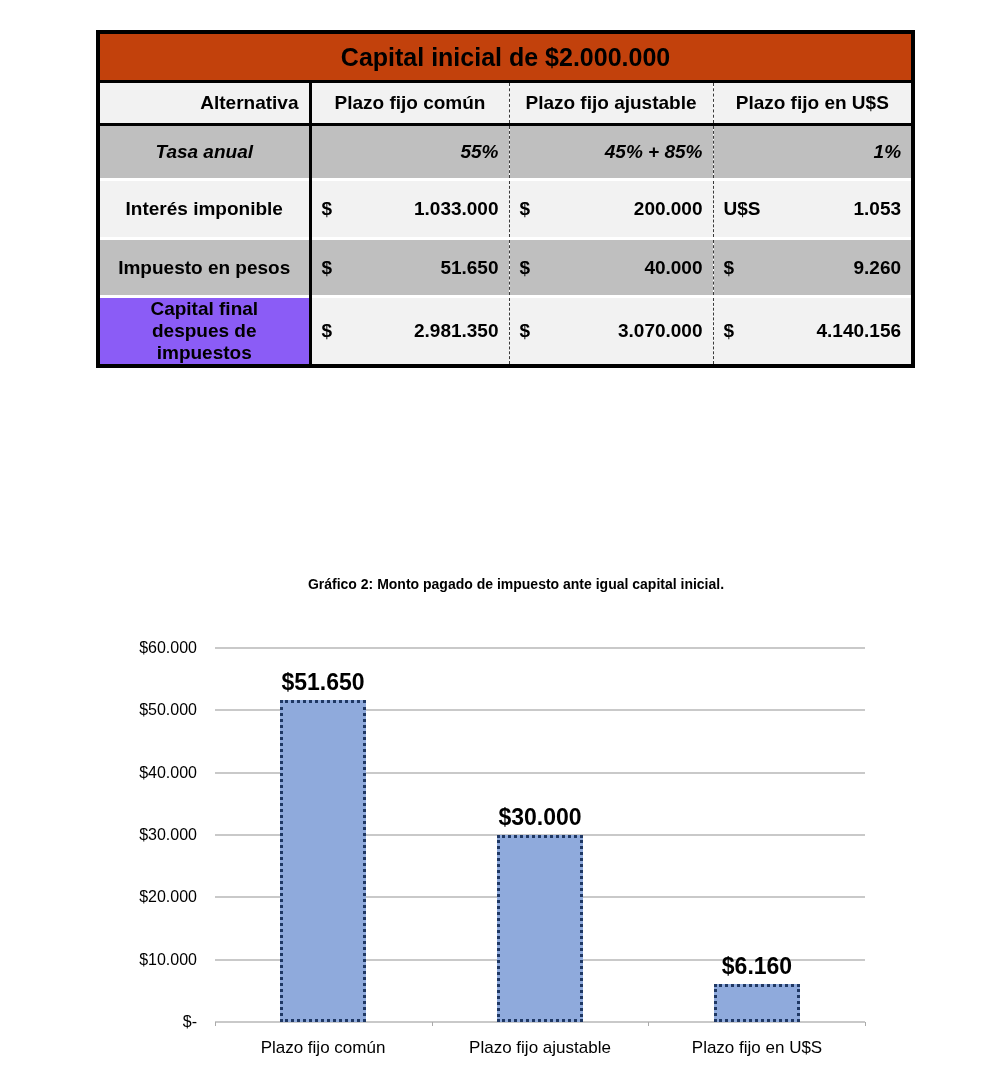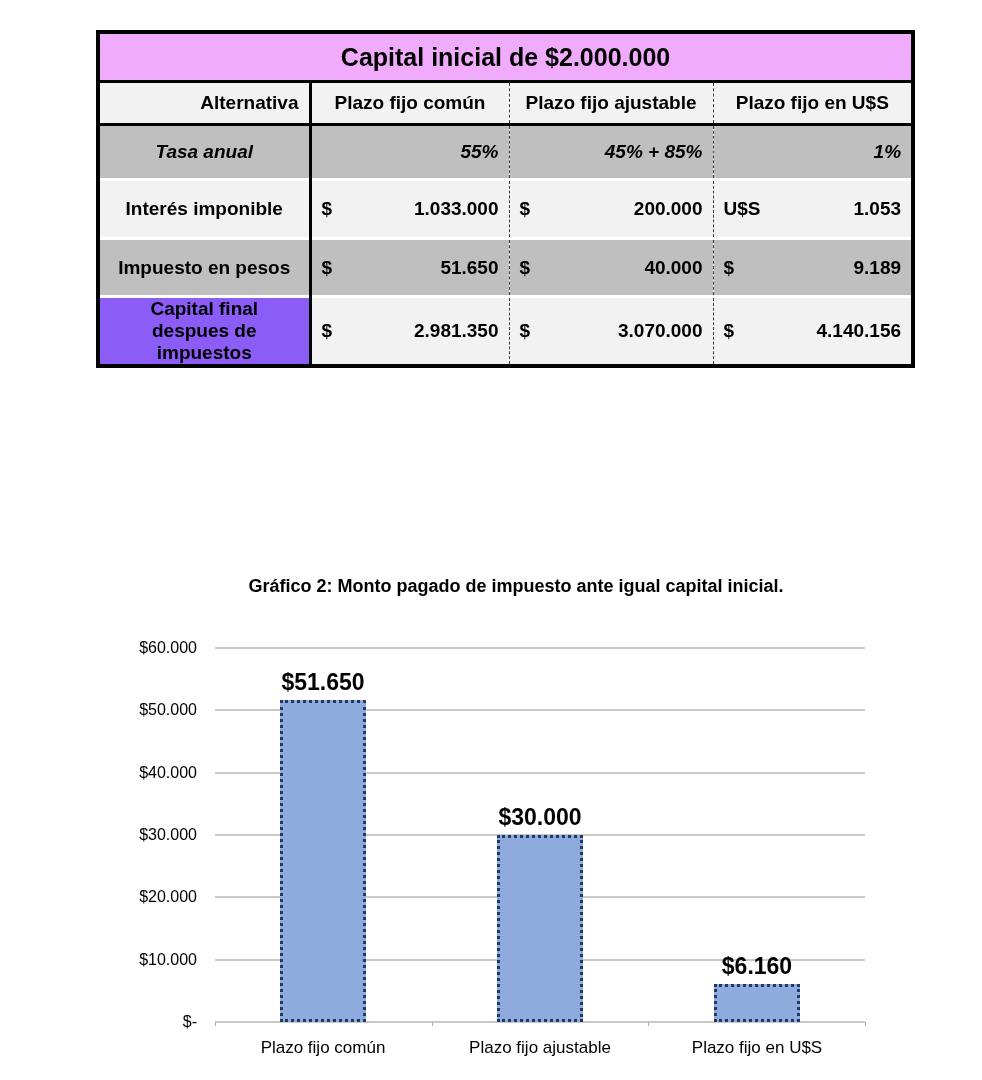--- a/index.html
+++ b/index.html
@@ -10,21 +10,21 @@
   }
 
   
   table.cap-table {
     position:absolute; left:96px; top:30px; width:819px;
     border-collapse:collapse; table-layout:fixed;
     border:4px solid #000;
   }
   .cap-table td { padding:0 10px; font-size:19px; font-weight:600; overflow:hidden; }
   .r-title td {
-    background:#f0abfc; font-weight:700; font-size:25px; text-align:center;
+    background:#c2410c; font-weight:700; font-size:25px; text-align:center;
     height:46px; border-bottom:3px solid #000;
   }
   .r-head td {
     background:#f2f2f2; text-align:center; height:40px;
     border-bottom:3px solid #000;
   }
   .r-head td.c-label { text-align:right; }
   .c-label { border-right:3px solid #000; text-align:center; line-height:1.15; }
   .r-gray  td { background:#bfbfbf; }
   .r-light td { background:#f2f2f2; }
@@ -33,21 +33,21 @@
   tr.rh52 td { height:52px; } tr.rh56 td { height:56px; } tr.rh55 td { height:55px; }
   .dash { border-left:1px dashed #3a3a3a; }
   .r-center td:not(.c-label) { text-align:right;margin-top:30px; }
   td.money .in { display:flex; justify-content:space-between; align-items:center; }
   td.money .cur { text-align:left; }
   td.money .val { text-align:left; }
 
   
   .chart-title {
     position:absolute; left:116px; top:576px; width:800px;
-    text-align:center; font-size:18px; font-weight:700;
+    text-align:center; font-size:14px; font-weight:700;
   }
   .plot { position:absolute; left:215px; top:648px; width:650px; height:374px; }
   .gridline { position:absolute; left:0; width:650px; height:2px; background:#c9c9c9; }
   .basetick { position:absolute; width:1px; height:4px; background:#aaaaaa; top:374px; }
   .bar { position:absolute; width:86px; box-sizing:border-box; border-style:dotted; border-width:3px; }
   .datalabel { position:absolute; width:140px; text-align:center; font-size:23px; font-weight:600; }
   .yaxis { position:absolute; left:0; top:648px; width:197px; height:374px; }
   .ytick { position:absolute; right:0; font-size:16px; line-height:22px; white-space:nowrap; }
   .xaxis { position:absolute; left:215px; top:1034px; width:650px; height:30px; }
   .xtick { position:absolute; width:230px; text-align:center; font-size:17px; white-space:nowrap; }
@@ -112,21 +112,21 @@
         </td>
     <td class="money dash" style="background: rgb(191, 191, 191);">
           <span class="in">
             <span class="cur">$</span>
             <span class="val">40.000</span>
           </span>
         </td>
     <td class="money dash" style="background: rgb(191, 191, 191);">
           <span class="in">
             <span class="cur">$</span>
-            <span class="val">9.189</span>
+            <span class="val">9.260</span>
           </span>
         </td>
   </tr>
 
   <tr class="r-body r-light rh55">
     <td class="c-label" style="background: #8b5cf6;">Capital final despues de impuestos</td>
     <td class="money" style="background: rgb(242, 242, 242);">
           <span class="in">
             <span class="cur">$</span>
             <span class="val">2.981.350</span>

